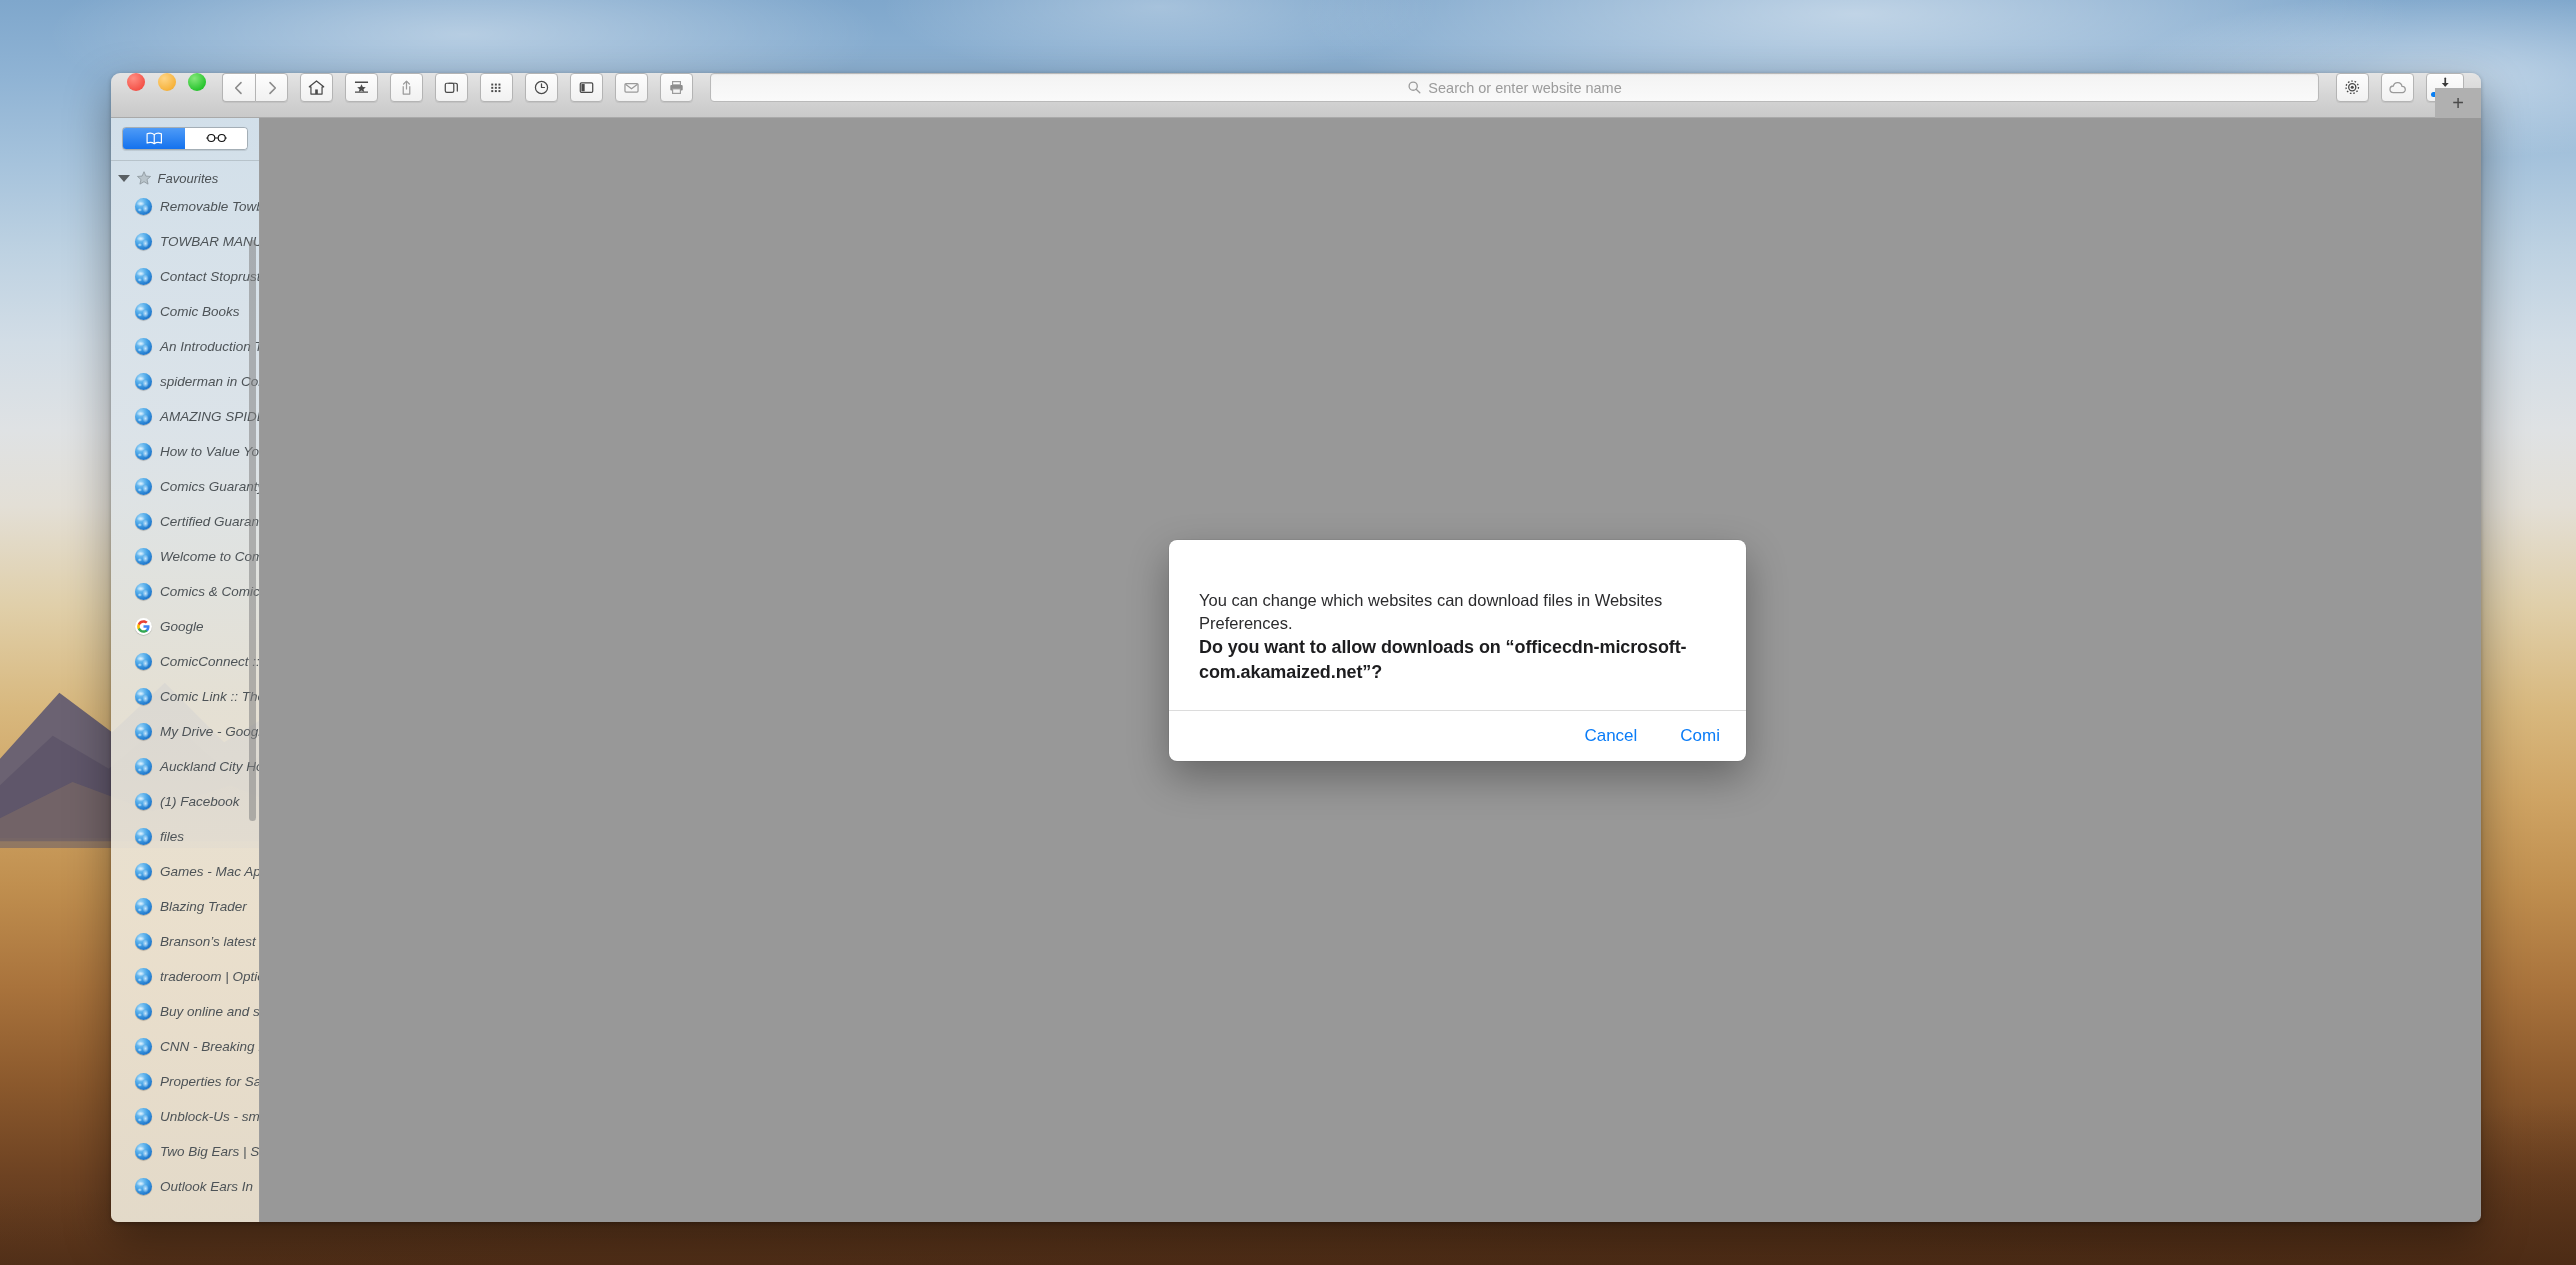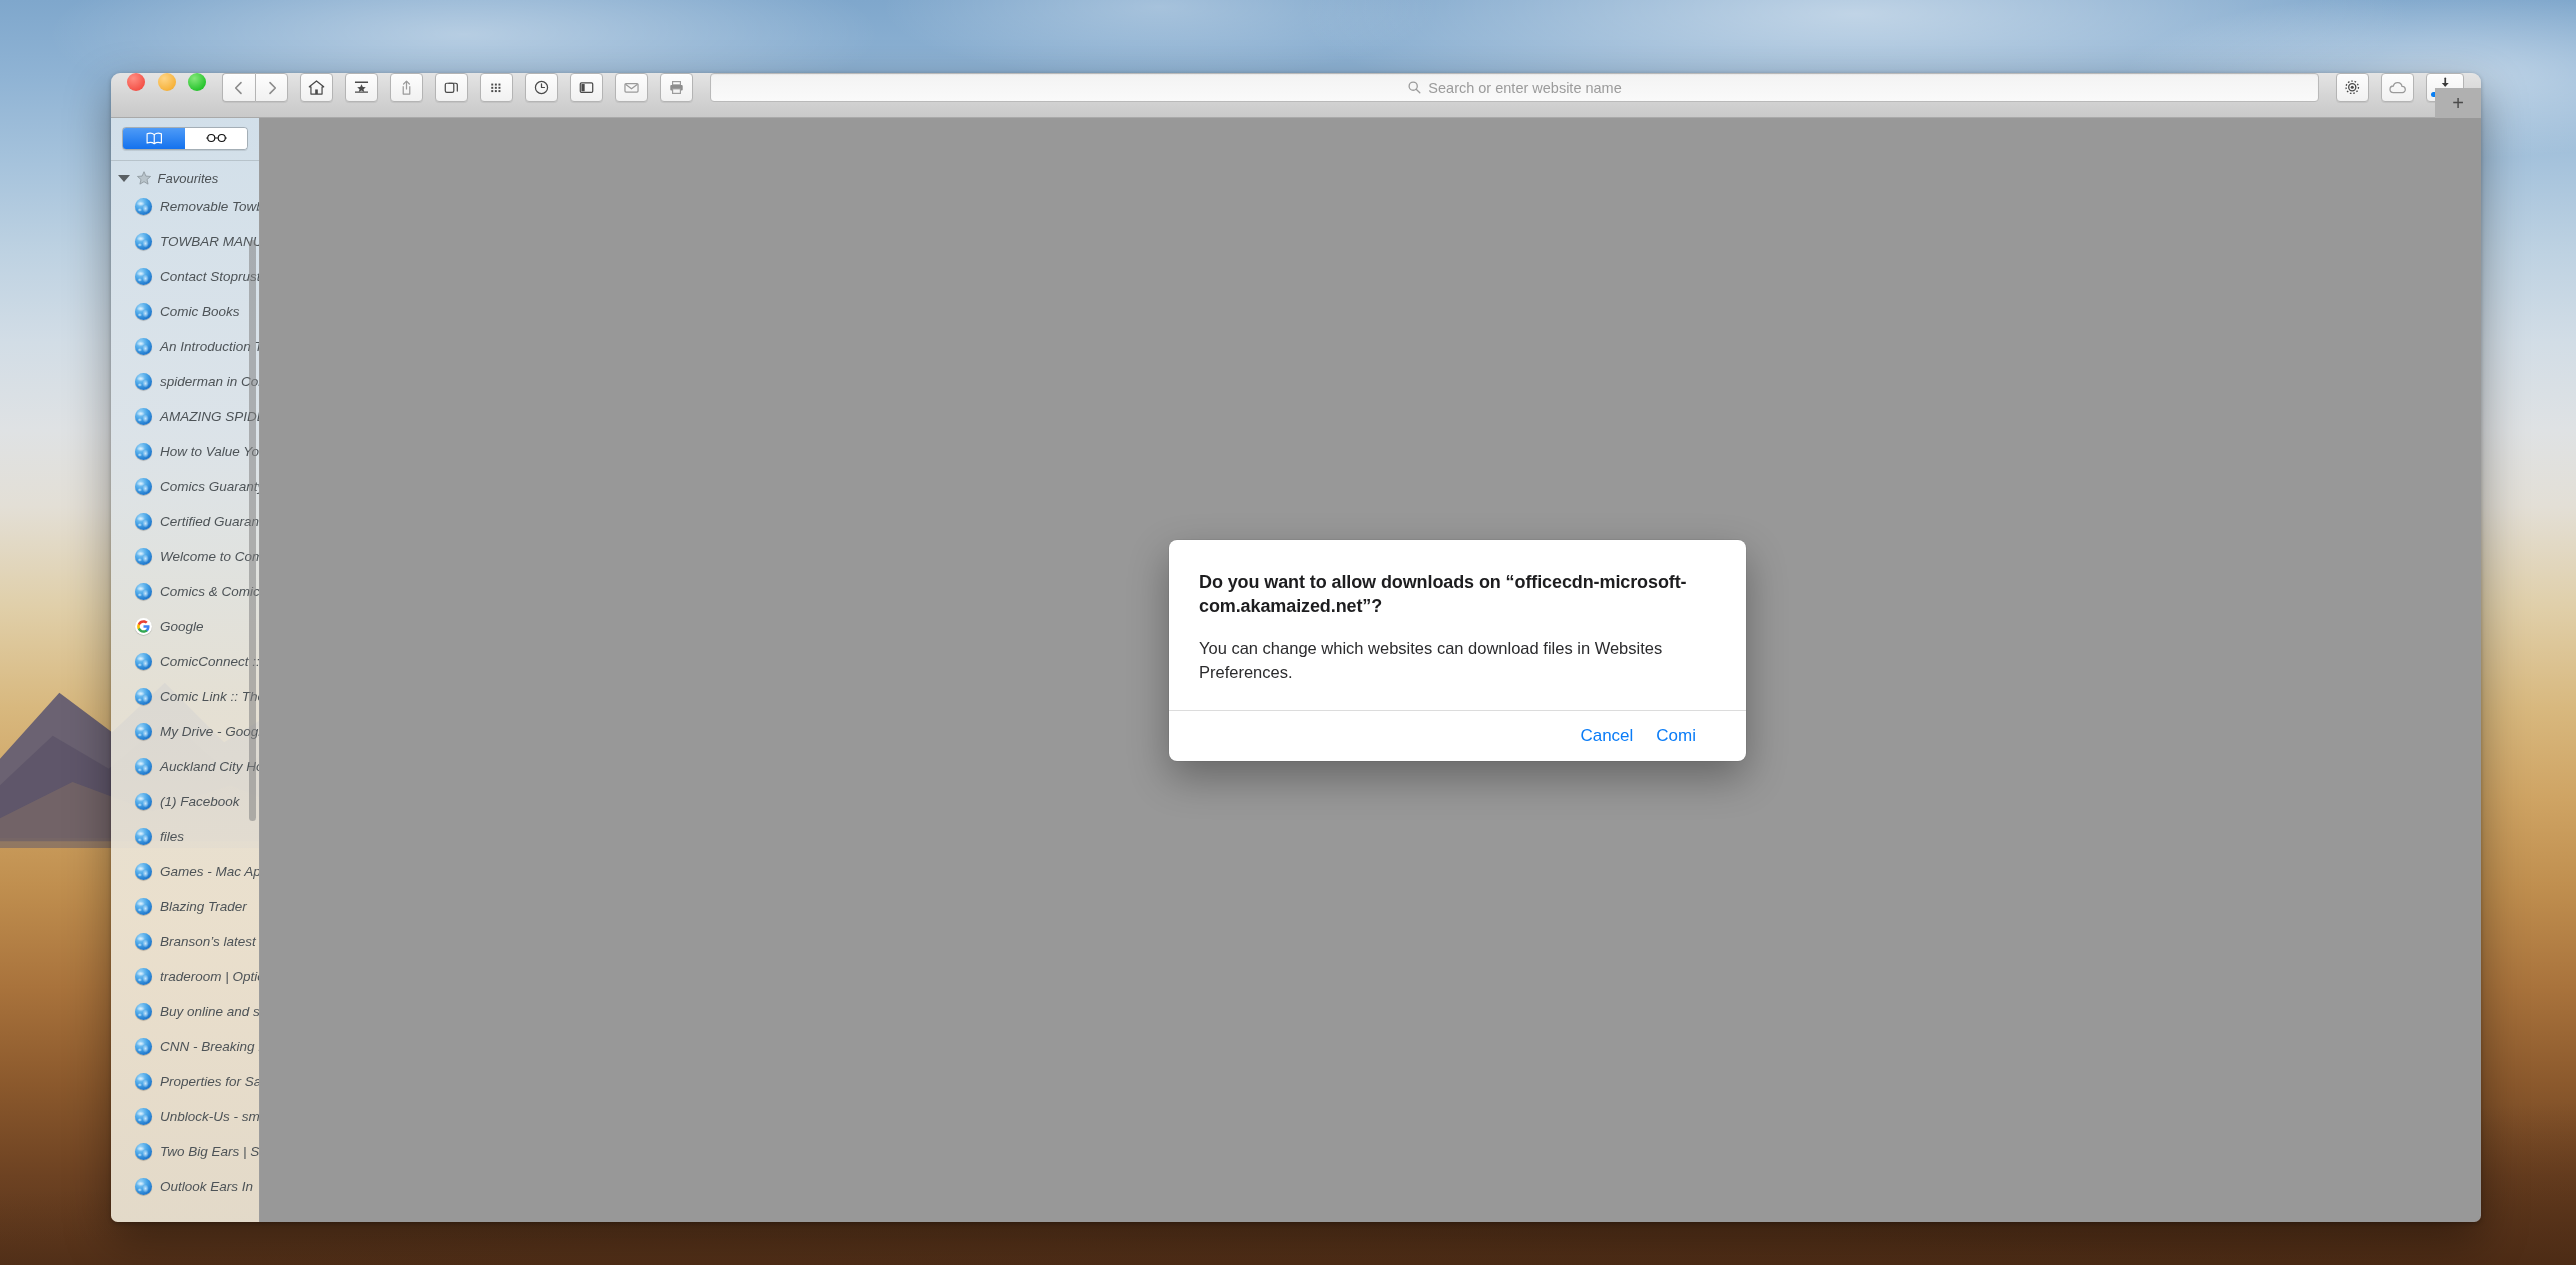--- a/index.html
+++ b/index.html
@@ -213,21 +213,21 @@
     line-height:1.35; letter-spacing:-0.1px;
   }
   #dialog-message {
     margin-top:18.5px;
     font-size:16.5px; color:#2b2b2d; line-height:1.42;
   }
   #dialog-actions {
     border-top:0.7px solid #dcdcdc;
     height:51px;
     display:flex; align-items:center; justify-content:flex-end;
-    gap:23px; padding-right:50px;
+    gap:43px; padding-right:26px;
   }
   .dlg-btn { font-size:17px; color:#0a7cf7; background:none; border:none; font-family:inherit; }
 
   svg { display:block; }
 </style>
 </head>
 <body>
 
 <div id="desktop">
   <div id="clouds"></div>
@@ -591,21 +591,21 @@
         <div id="sb-scroll"></div>
       </div>
     </div>
 
     <div id="content"></div>
   </div>
 </div>
 
 <div id="dialog">
   <div id="dialog-body">
+    <div id="dialog-message">You can change which websites can download files in Websites Preferences.</div>
     <div id="dialog-title">Do you want to allow downloads on “officecdn-microsoft-com.akamaized.net”?</div>
-    <div id="dialog-message">You can change which websites can download files in Websites Preferences.</div>
   </div>
   <div id="dialog-actions">
     <button class="dlg-btn">Cancel</button>
     <button class="dlg-btn">Comi</button>
   </div>
 </div>
 
 
 </body></html>

